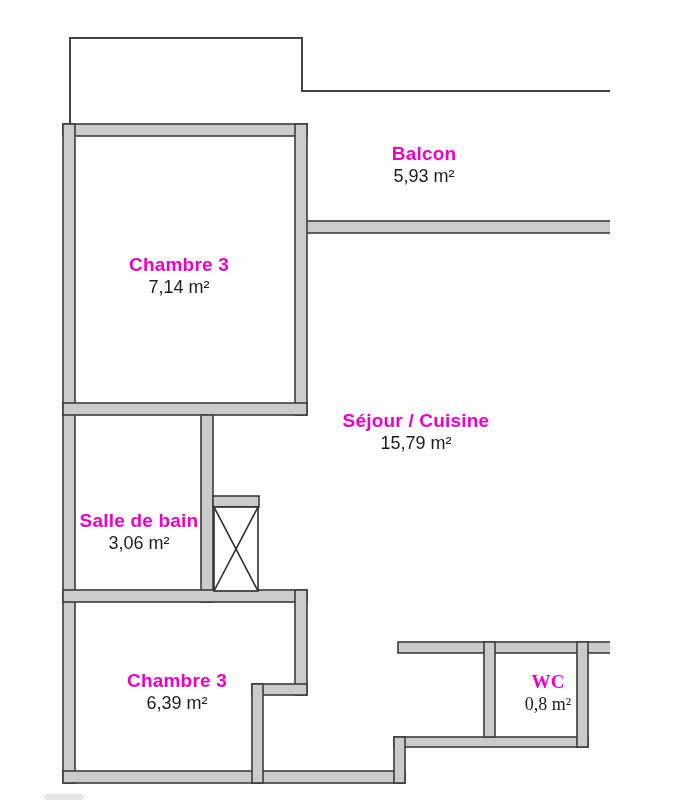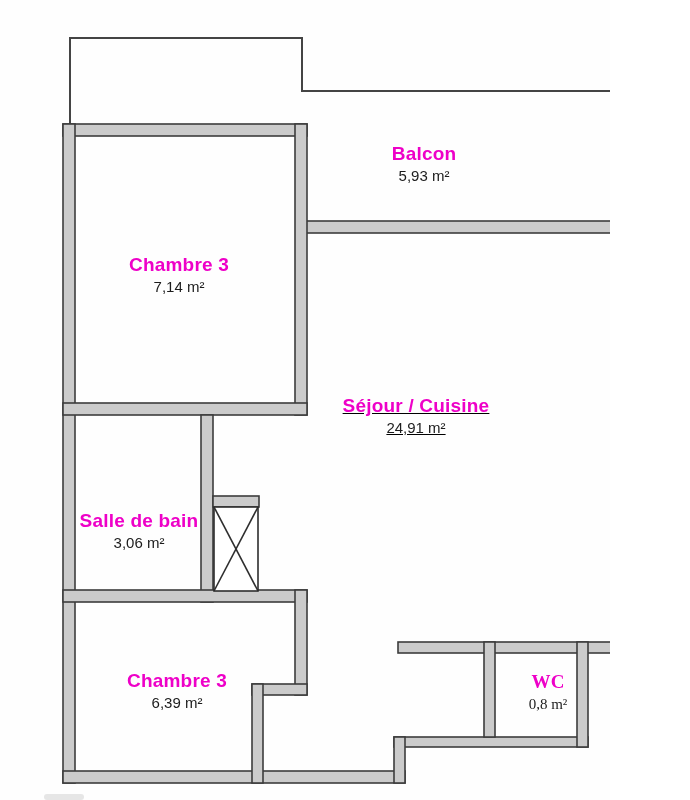--- a/index.html
+++ b/index.html
@@ -30,21 +30,21 @@
     pointer-events: none;
   }
   .room-name {
     font-size: 19px;
     font-weight: bold;
     color: var(--label-color, #ee00c8);
     line-height: 20px;
     letter-spacing: 0.2px;
   }
   .room-area {
-    font-size: 15px;
+    font-size: 18px;
     font-weight: 400;
     color: var(--area-color, #1c1c1c);
     line-height: 16px;
     margin-top: 4px;
   }
   
   .scan-smudge {
     position: absolute;
     left: 44px;
     top: 794px;
@@ -106,23 +106,23 @@
   <div class="room-label" style="left:424px; top:144px;">
     <div class="room-name">Balcon</div>
     <div class="room-area">5,93 m²</div>
   </div>
 
   <div class="room-label" style="left:179px; top:255px;">
     <div class="room-name">Chambre 3</div>
     <div class="room-area">7,14 m²</div>
   </div>
 
-  <div class="room-label" style="left:416px; top:396px;text-decoration:underline;">
+  <div class="room-label" style="left:416px; top:411px;">
     <div class="room-name">Séjour / Cuisine</div>
-    <div class="room-area">24,91 m²</div>
+    <div class="room-area">15,79 m²</div>
   </div>
 
   <div class="room-label" style="left:139px; top:511px;">
     <div class="room-name">Salle de bain</div>
     <div class="room-area">3,06 m²</div>
   </div>
 
   <div class="room-label" style="left:177px; top:671px;">
     <div class="room-name">Chambre 3</div>
     <div class="room-area">6,39 m²</div>

